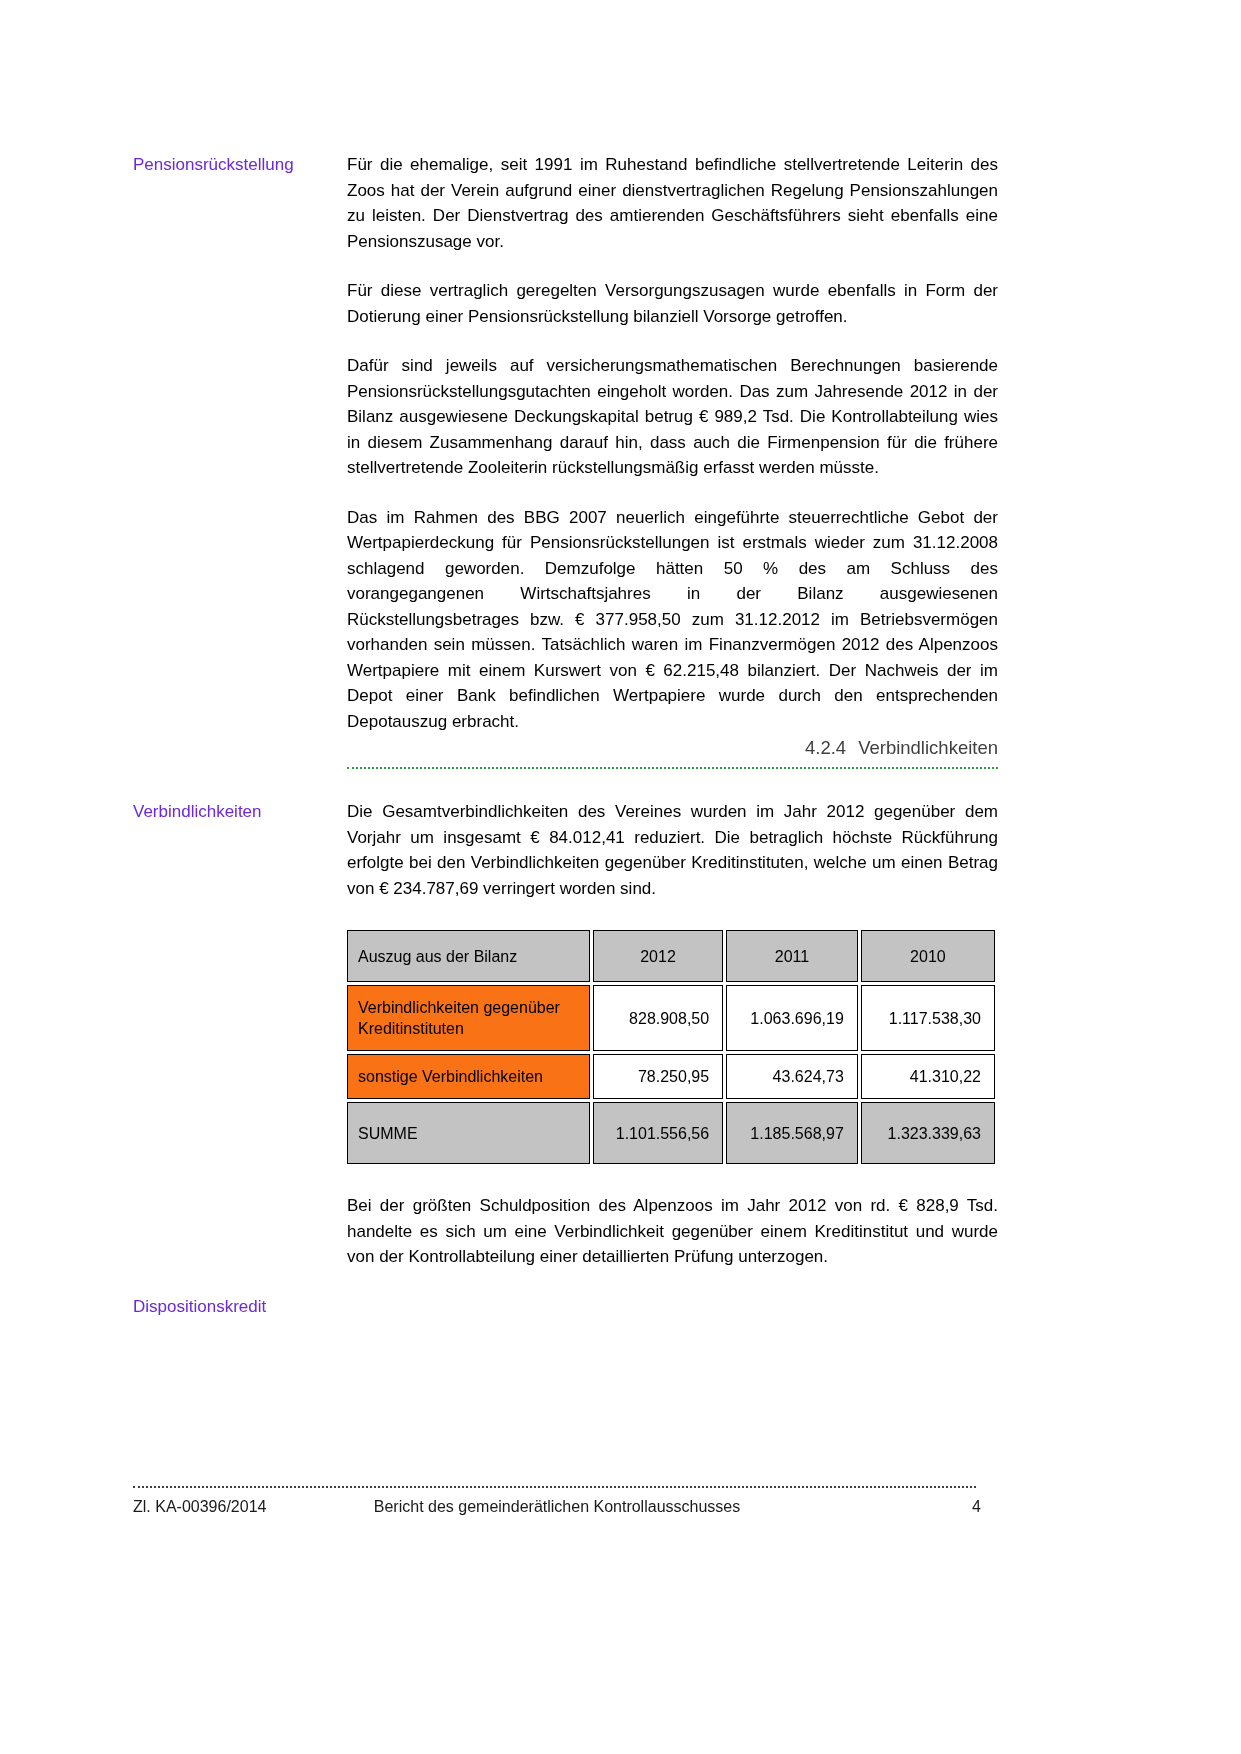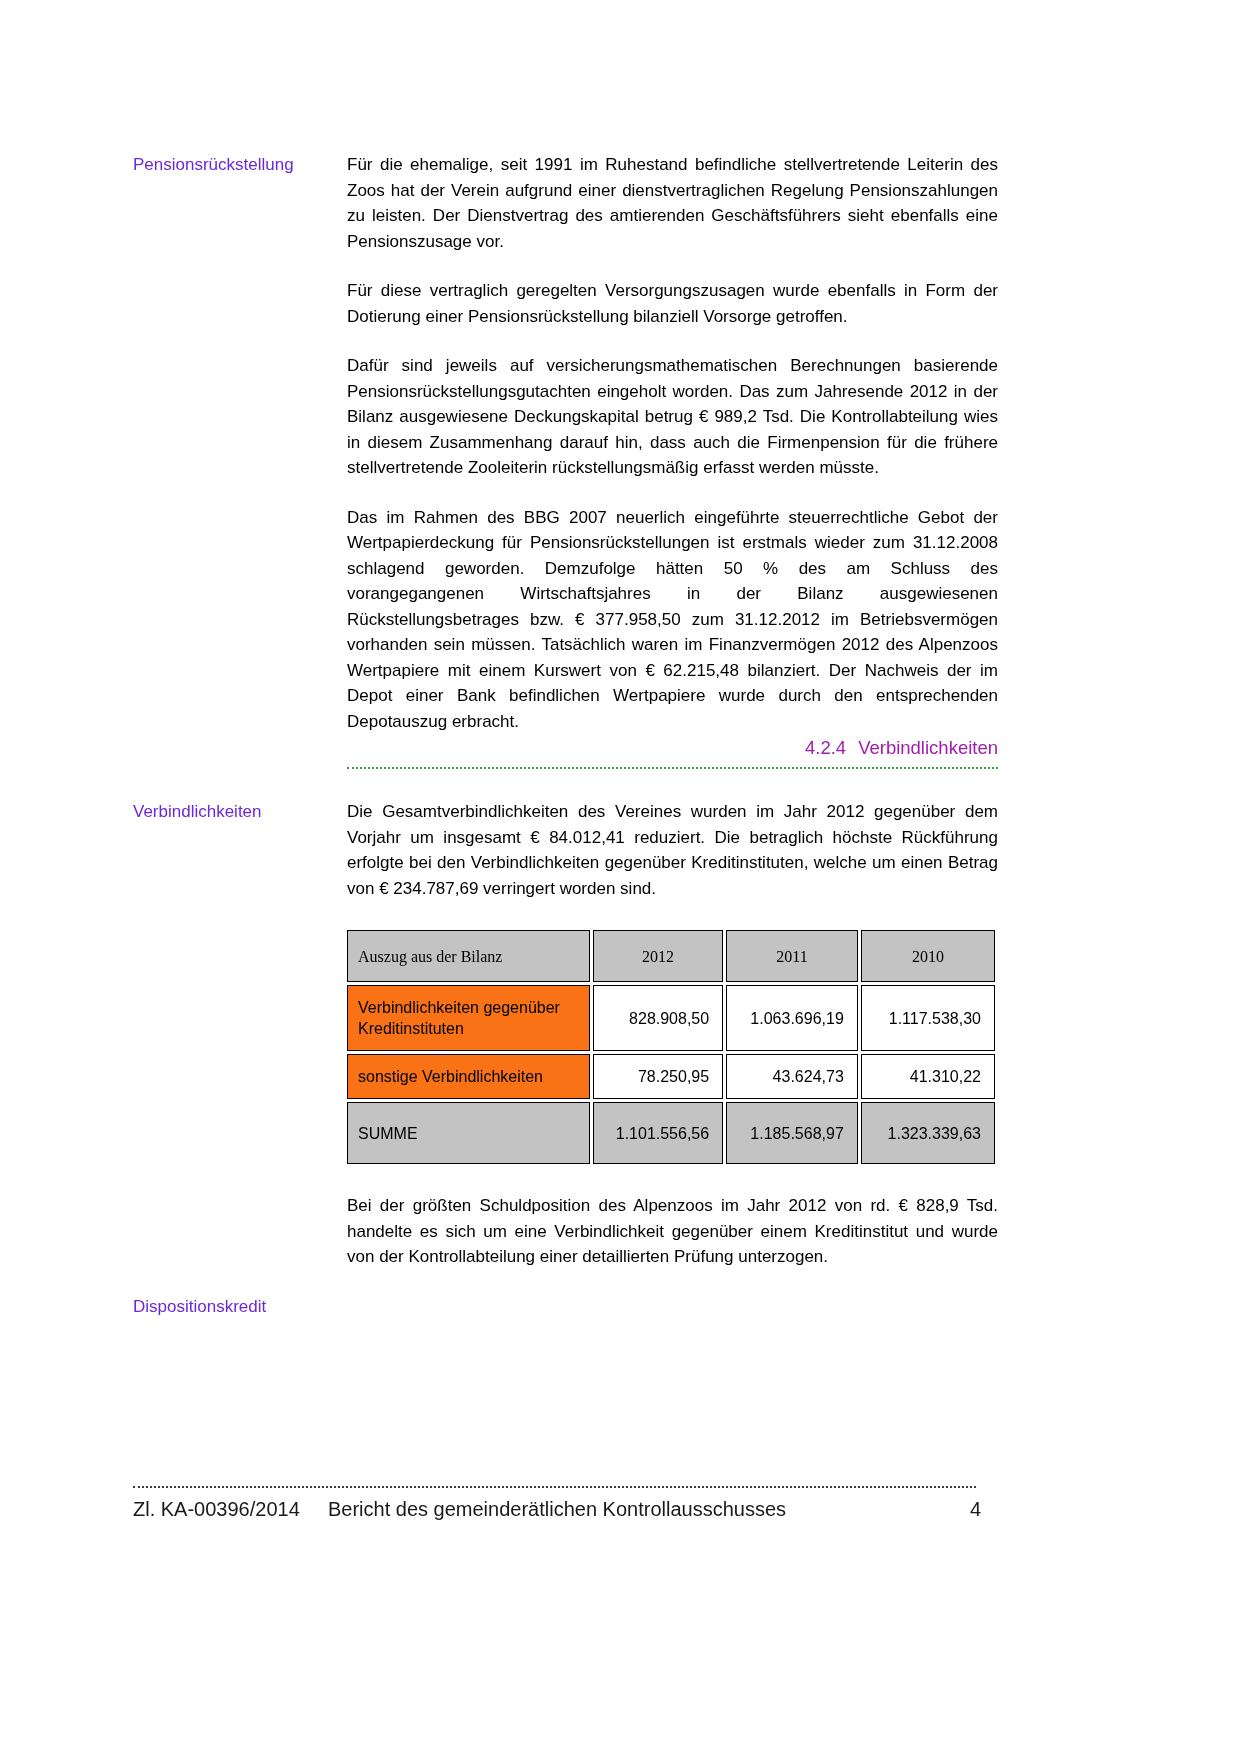--- a/index.html
+++ b/index.html
@@ -45,21 +45,21 @@
     hyphens: auto;
   }
   p.para { margin-bottom: 24px; }
   p.para.last { margin-bottom: 0; }
 
   
   .heading-block { margin-top: 2px; }
   .section-heading {
     width: 651px;
     text-align: right;
-    color: #a21caf;
+    color: #404040;
     font-size: 18.5px;
     line-height: 24px;
     padding-bottom: 7px;
     border-bottom: 2px dotted #2e9e3c;
     margin-bottom: 30px;
   }
   .section-heading .num { margin-right: 12px; }
 
   
   .table-block { margin-bottom: 26px; }
@@ -75,42 +75,41 @@
   table.bilanz th, table.bilanz td {
     border: 1px solid #000000;
     padding: 11px 10px;
     vertical-align: middle;
   }
   table.bilanz th {
     background: #c3c3c3;
     font-weight: normal;
     text-align: center;
     height: 52px;
-    font-family: Liberation Serif, serif;
   }
   table.bilanz th.col-label { text-align: left; }
   table.bilanz td.row-label {
     text-align: left;
     background: #f97316;
   }
   table.bilanz td.num {
     text-align: right;
     padding-right: 13px;
     background: #ffffff;
     white-space: nowrap;
   }
   table.bilanz tr.sum-row td { background: #c3c3c3; height: 62px; }
 
   
   .page-footer {
     position: absolute;
     left: 133px;
     top: 1486px;
     width: 865px;
-    font-size: 20px;
+    font-size: 16px;
     color: #1a1a1a;
   }
   .footer-rule {
     width: 843px;
     height: 0;
     border-top: 2.5px dotted #3c3c3c;
     margin-bottom: 10px;
   }
   .footer-row {
     display: flex;

